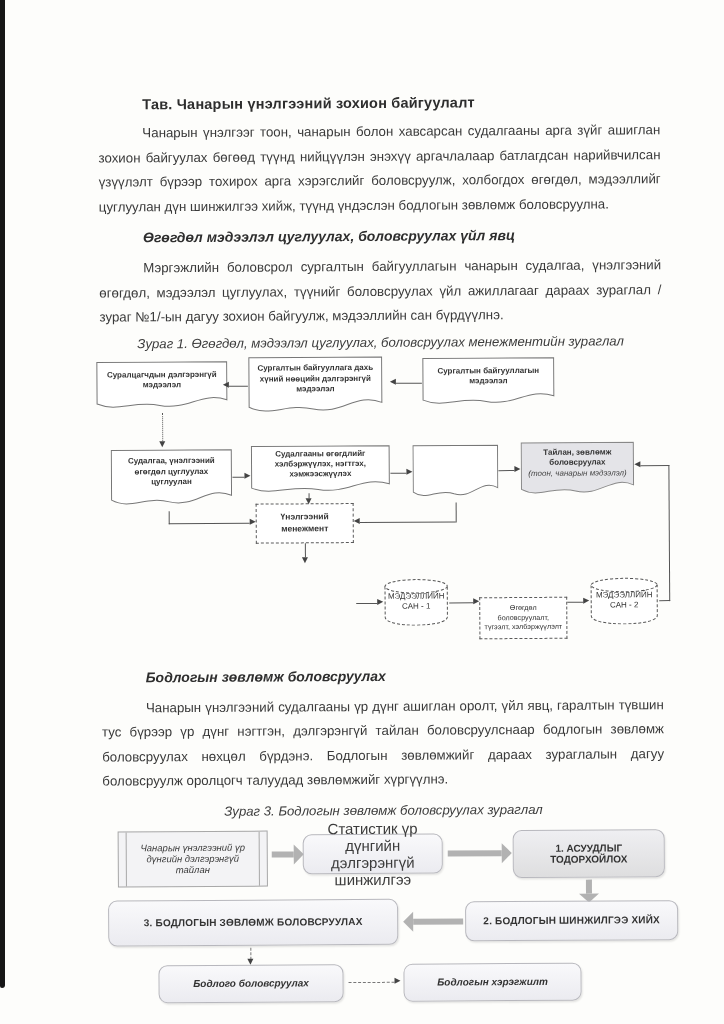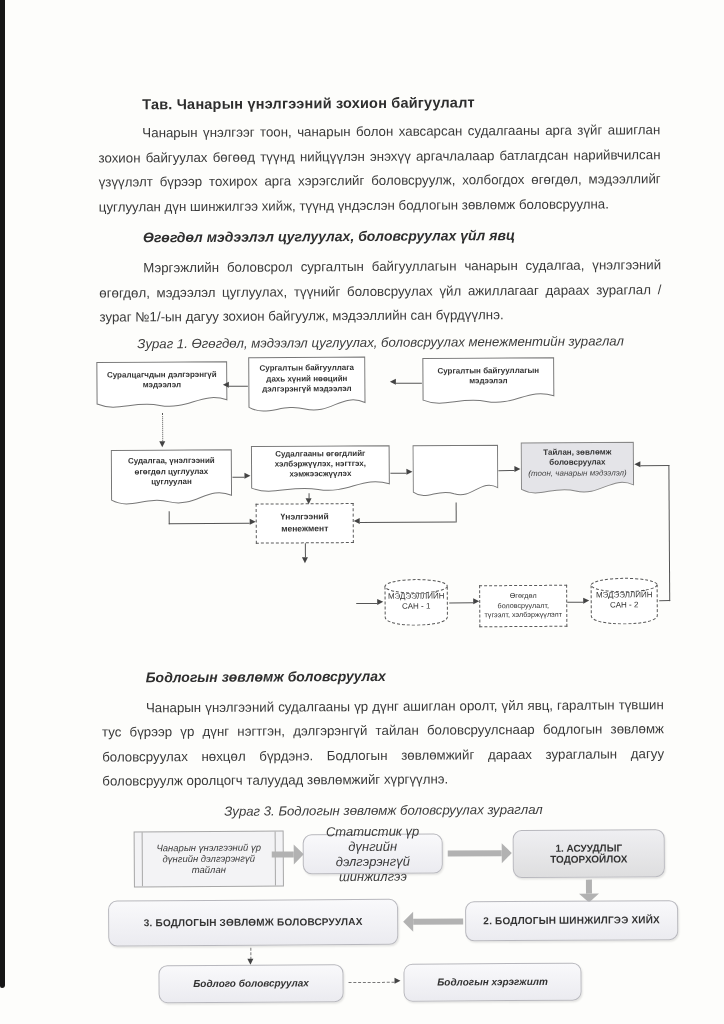--- a/index.html
+++ b/index.html
@@ -57,27 +57,27 @@
   .ah { position:absolute; width:0; height:0; }
   .ah.r { border-top:3.5px solid transparent; border-bottom:3.5px solid transparent; border-left:6px solid #444; }
   .ah.l { border-top:3.5px solid transparent; border-bottom:3.5px solid transparent; border-right:6px solid #444; }
   .ah.d { border-left:3.5px solid transparent; border-right:3.5px solid transparent; border-top:6px solid #444; }
 
   
   .rbox { position:absolute; box-sizing:border-box; border:1px solid #b7b7bd; border-radius:9px;
     background:linear-gradient(#f9f9fb,#ebebf0); box-shadow:1px 1.5px 2px rgba(0,0,0,0.10);
     display:flex; align-items:center; justify-content:center; text-align:center;
     padding:3px 10px; color:#333; }
-  .rbox.it { font-style:italic; font-size:13px; color:#3c3c3c; }
+  .rbox.it { font-size:15px; color:#3c3c3c; }
   .rbox.bold { font-weight:bold; font-size:10px; letter-spacing:0.2px; }
   .rbox.dark { background:linear-gradient(#efeff2,#dededf); font-weight:bold; font-size:10px; }
   .rbox.boldit { font-weight:bold; font-style:italic; font-size:10px; }
   .pp { position:absolute; box-sizing:border-box; border:1px solid #a8a8a8; background:#f3f3f5;
     display:flex; align-items:center; justify-content:flex-end; text-align:center;
-    font-style:italic; font-size:9.5px; color:#3c3c3c; padding:3px 14px;margin-left:16px; }
+    font-style:italic; font-size:9.5px; color:#3c3c3c; padding:3px 14px; }
   .pp::before, .pp::after { content:""; position:absolute; top:0; bottom:0; width:1px; background:#a8a8a8; }
   .pp::before { left:7px; } .pp::after { right:7px; }
 
   .fat-h { position:absolute; height:6px; background:#b2b2b2; }
   .fat-v { position:absolute; width:6px; background:#b2b2b2; }
   .fah { position:absolute; width:0; height:0; }
   .fah.r { border-top:10px solid transparent; border-bottom:10px solid transparent; border-left:10px solid #b2b2b2; }
   .fah.l { border-top:10px solid transparent; border-bottom:10px solid transparent; border-right:10px solid #b2b2b2; }
   .fah.d { border-left:10px solid transparent; border-right:10px solid transparent; border-top:9px solid #b2b2b2; }
 </style>
@@ -95,21 +95,21 @@
     <div class="caption">Зураг 1. Өгөгдөл, мэдээлэл цуглуулах, боловсруулах менежментийн зураглал</div>
 
     <div class="diagram d1">
 
       <div class="node doc" style="left:8px;top:6px;width:132px;height:52px">
         <svg viewBox="0 0 120 60" preserveAspectRatio="none">
             <path d="M1 1 H119 V45 C96 35 84 57 58 51 C34 45 20 59 1 49 Z" fill="#ffffff" stroke="#777" stroke-width="1" vector-effect="non-scaling-stroke"></path>
           </svg>
         <div class="lbl">Суралцагчдын дэлгэрэнгүй мэдээлэл</div>
       </div>
-      <div class="node doc" style="left:160px;top:2px;width:118px;height:62px">
+      <div class="node doc" style="left:160px;top:2px;width:135px;height:62px">
         <svg viewBox="0 0 120 60" preserveAspectRatio="none">
             <path d="M1 1 H119 V45 C96 35 84 57 58 51 C34 45 20 59 1 49 Z" fill="#ffffff" stroke="#777" stroke-width="1" vector-effect="non-scaling-stroke"></path>
           </svg>
         <div class="lbl">Сургалтын байгууллага дахь хүний нөөцийн дэлгэрэнгүй мэдээлэл</div>
       </div>
       <div class="node doc" style="left:334px;top:4px;width:133px;height:52px">
         <svg viewBox="0 0 120 60" preserveAspectRatio="none">
             <path d="M1 1 H119 V45 C96 35 84 57 58 51 C34 45 20 59 1 49 Z" fill="#ffffff" stroke="#777" stroke-width="1" vector-effect="non-scaling-stroke"></path>
           </svg>
         <div class="lbl">Сургалтын байгууллагын мэдээлэл</div>
@@ -147,21 +147,21 @@
       </div>
 
 
       <div class="node cyl" style="left:294px;top:224px;width:66px;height:48px">
         <svg viewBox="0 0 70 50" preserveAspectRatio="none">
           <path d="M2 9 L2 41 C2 46 16 49.5 35 49.5 C54 49.5 68 46 68 41 L68 9" fill="#ffffff" stroke="#555" stroke-width="1" stroke-dasharray="3 2" vector-effect="non-scaling-stroke"></path>
           <ellipse cx="35" cy="9" rx="33" ry="7" fill="#ffffff" stroke="#555" stroke-width="1" stroke-dasharray="3 2" vector-effect="non-scaling-stroke"></ellipse>
         </svg>
         <div class="lbl">МЭДЭЭЛЛИЙН САН - 1</div>
       </div>
-      <div class="node dash procbox" style="left:390px;top:232px;width:88px;height:42px">
+      <div class="node dash procbox" style="left:390px;top:244px;width:88px;height:42px">
         <span>Өгөгдөл боловсруулалт, түгээлт, хэлбэржүүлэлт</span>
       </div>
       <div class="node cyl" style="left:500px;top:224px;width:70px;height:48px">
         <svg viewBox="0 0 70 50" preserveAspectRatio="none">
           <path d="M2 9 L2 41 C2 46 16 49.5 35 49.5 C54 49.5 68 46 68 41 L68 9" fill="#ffffff" stroke="#555" stroke-width="1" stroke-dasharray="3 2" vector-effect="non-scaling-stroke"></path>
           <ellipse cx="35" cy="9" rx="33" ry="7" fill="#ffffff" stroke="#555" stroke-width="1" stroke-dasharray="3 2" vector-effect="non-scaling-stroke"></ellipse>
         </svg>
         <div class="lbl">МЭДЭЭЛЛИЙН САН - 2</div>
       </div>
 

